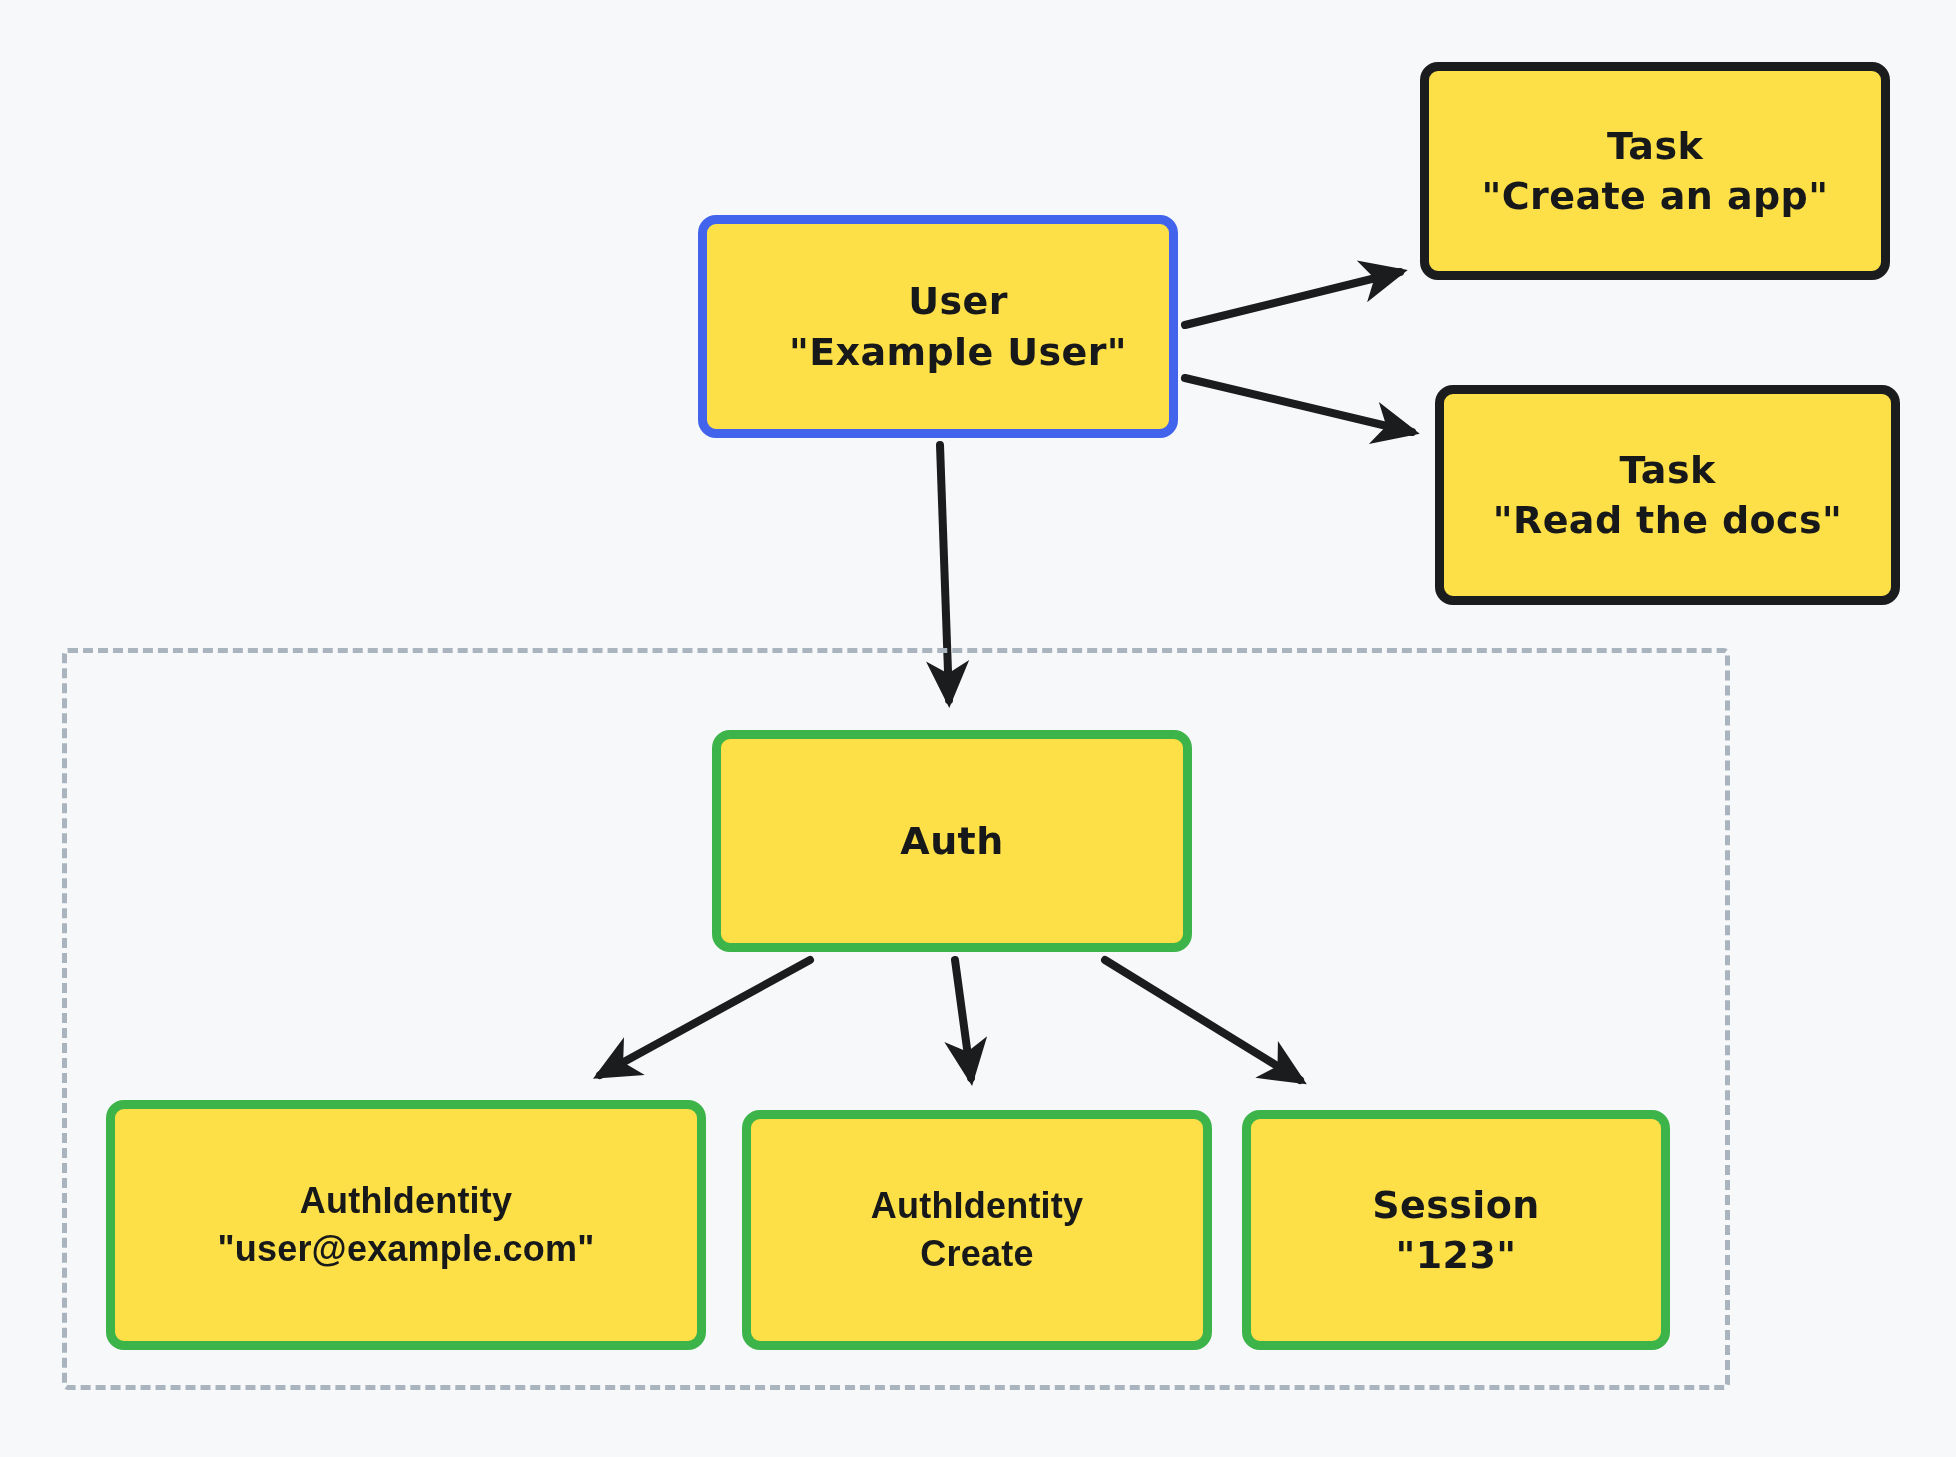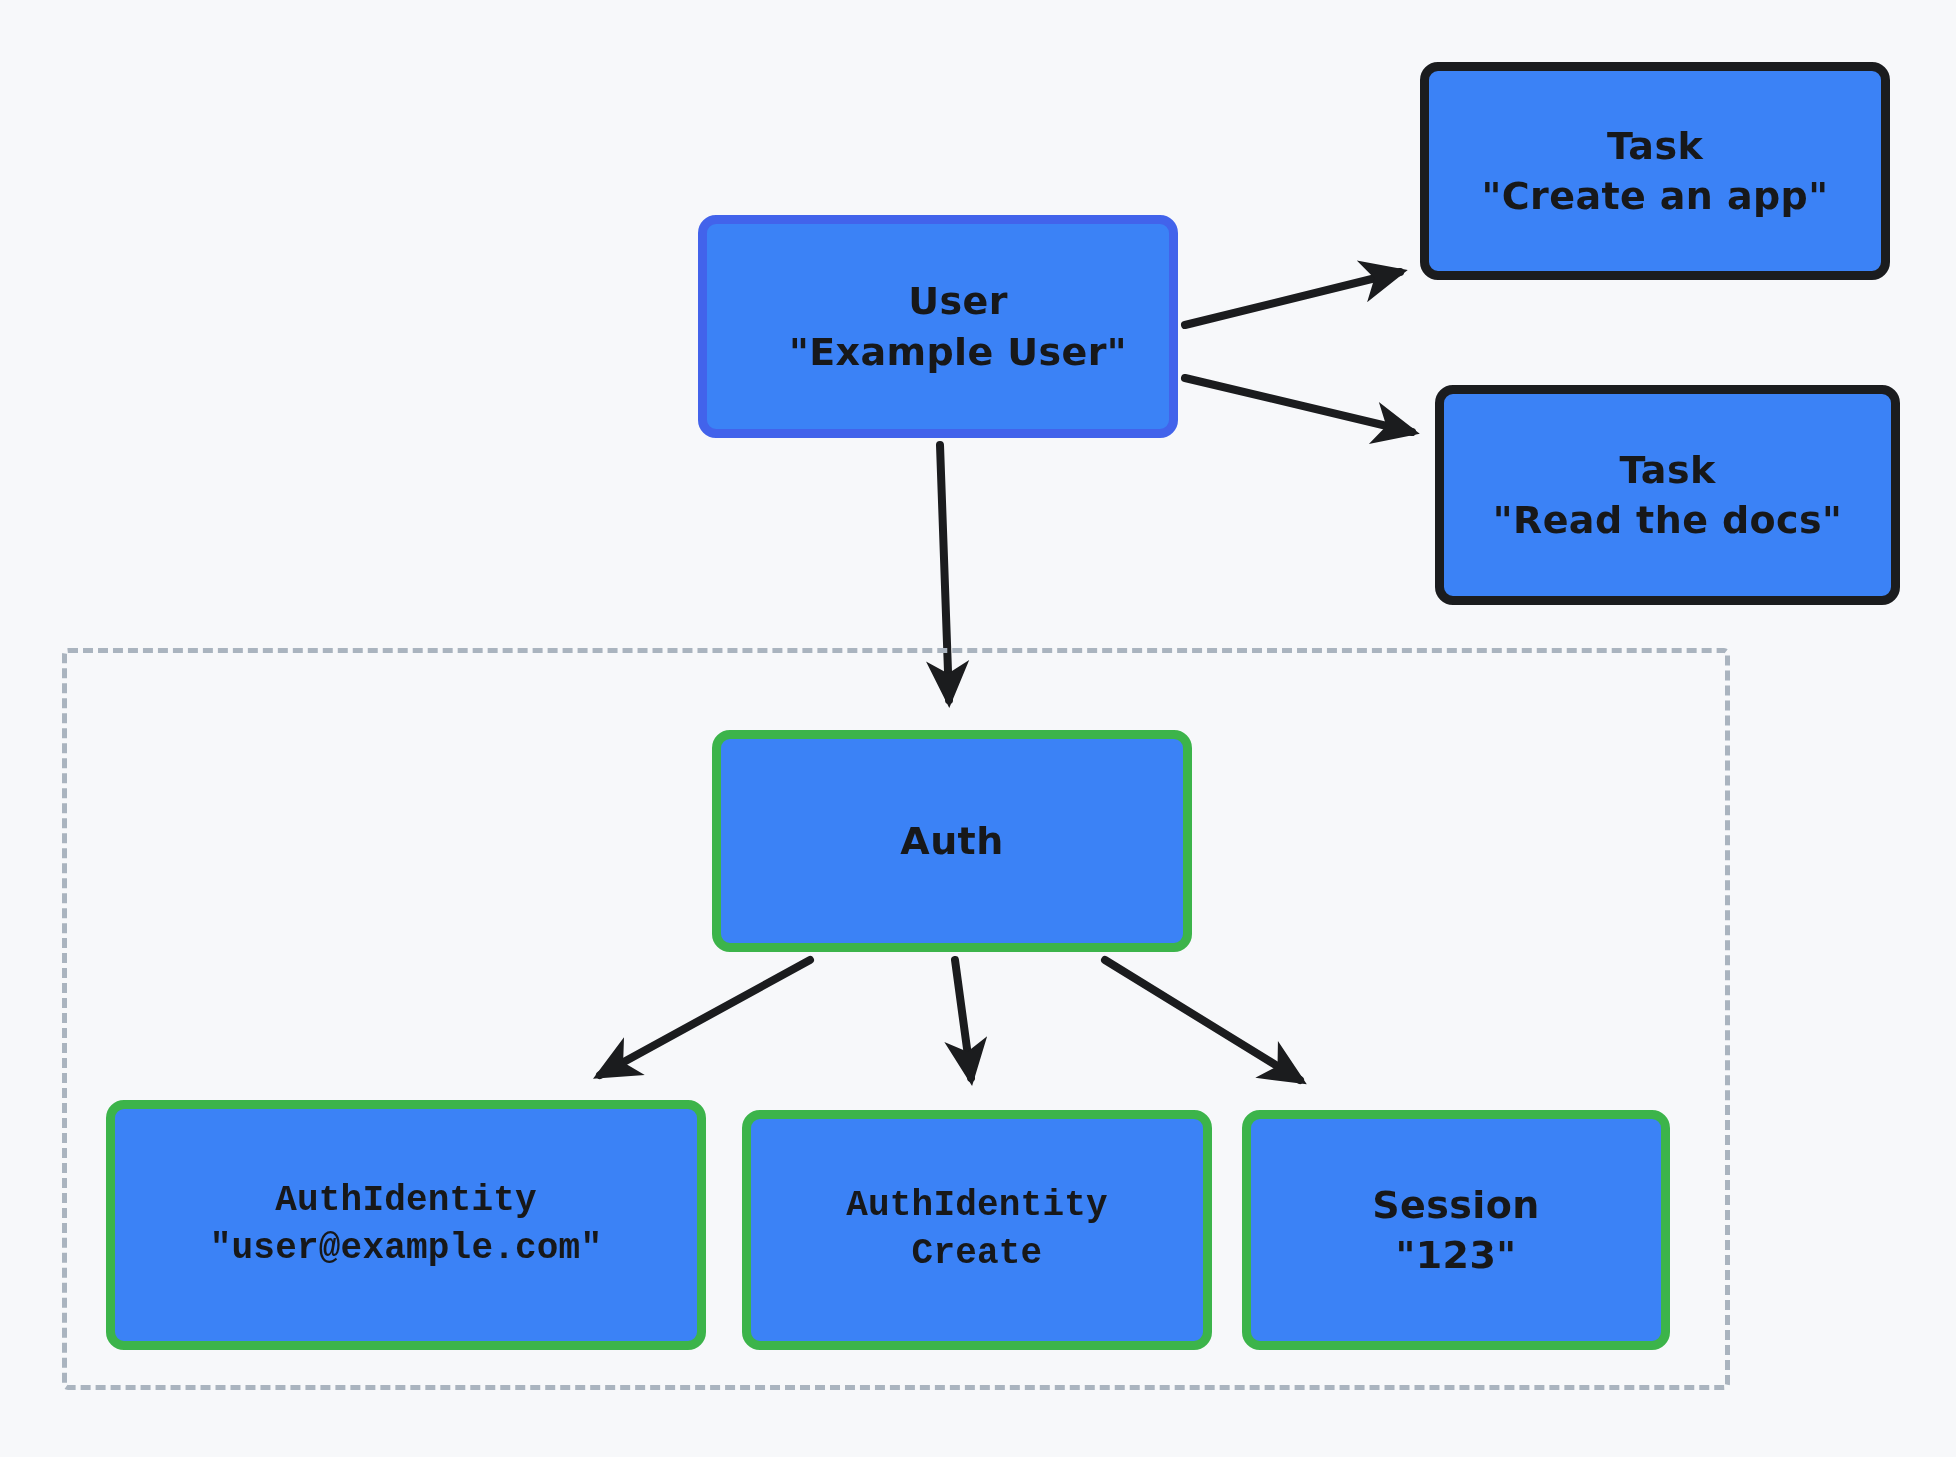--- a/index.html
+++ b/index.html
@@ -19,21 +19,21 @@
     position: absolute;
     top: 0;
     left: 0;
     width: 1956px;
     height: 1457px;
     pointer-events: none;
   }
   .node {
     position: absolute;
     box-sizing: border-box;
-    background: #3b82f6;
+    background: #fde047;
     display: flex;
     flex-direction: column;
     align-items: center;
     justify-content: center;
     text-align: center;
     border-radius: 18px;
     line-height: 1.32;
     color: #17181a;
     z-index: 3;
   }
@@ -51,21 +51,21 @@
   .node-green {
     border: 9px solid #3cb44a;
   }
   .font-sans {
     font-family: "DejaVu Sans", sans-serif;
     font-weight: 700;
     font-size: 38px;
     letter-spacing: 0.4px;
   }
   .font-mono {
-    font-family: Liberation Mono, monospace;
+    font-family: Liberation Sans, sans-serif;
     font-weight: 700;
     font-size: 36px;
     letter-spacing: 0.2px;
   }
   .group-box {
     position: absolute;
     box-sizing: border-box;
     border: 5px dashed #aab4bf;
     border-radius: 6px;
     background: transparent;

